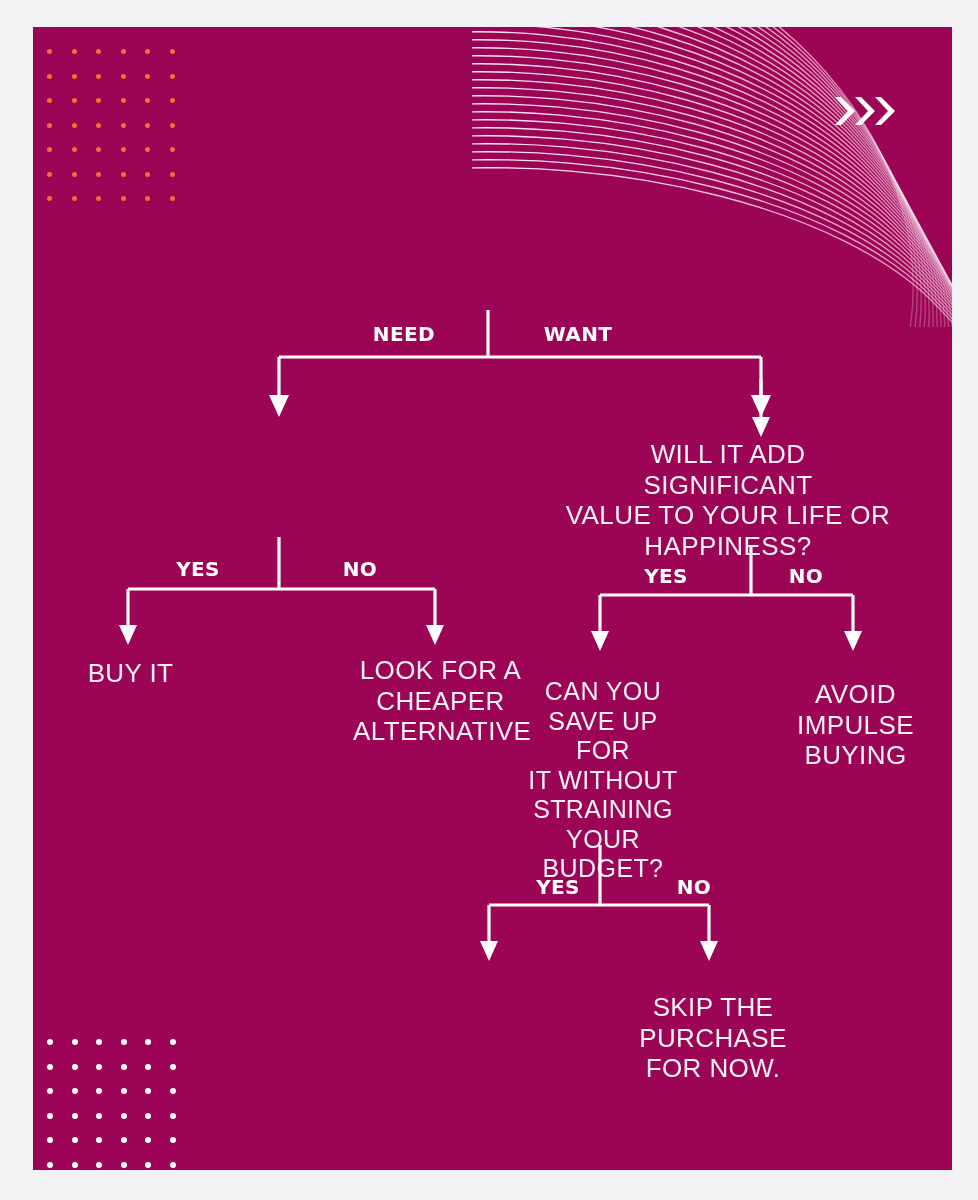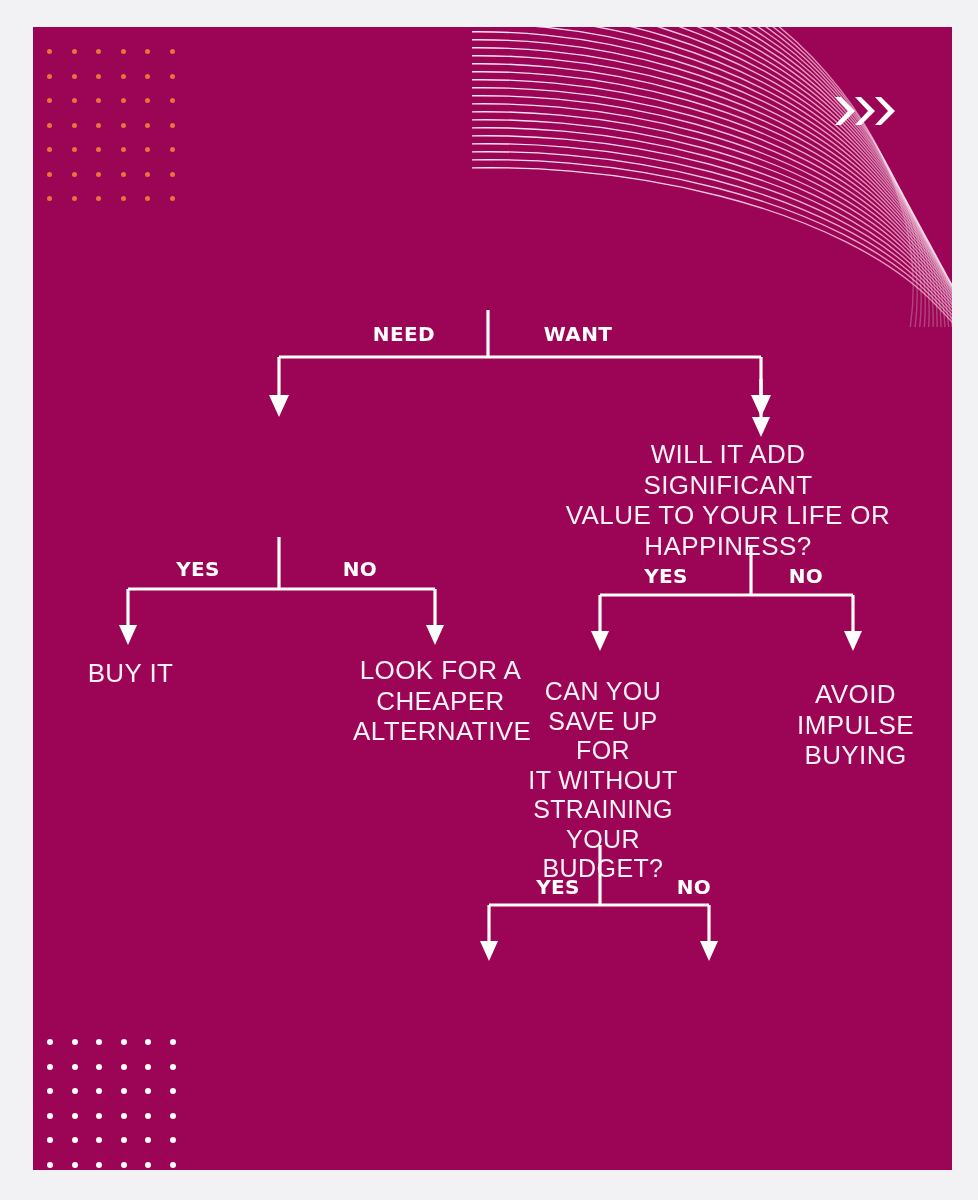--- a/index.html
+++ b/index.html
@@ -287,14 +287,15 @@
 
   <div class="node" style="left:25px;top:631px;width:145px;">BUY IT</div>
 
   <div class="node" style="left:320px;top:628px;width:175px;">LOOK FOR A<br>CHEAPER<br>ALTERNATIVE</div>
 
   <div class="node small" style="left:490px;top:650px;width:160px;">CAN YOU<br>SAVE UP FOR<br>IT WITHOUT<br>STRAINING<br>YOUR<br>BUDGET?</div>
 
   <div class="node" style="left:750px;top:652px;width:145px;">AVOID<br>IMPULSE<br>BUYING</div>
 
 
+  <div class="node" style="left:600px;top:965px;width:160px;">SKIP THE<br>PURCHASE<br>FOR NOW.</div>
 
 </div>
 
 </body></html>

